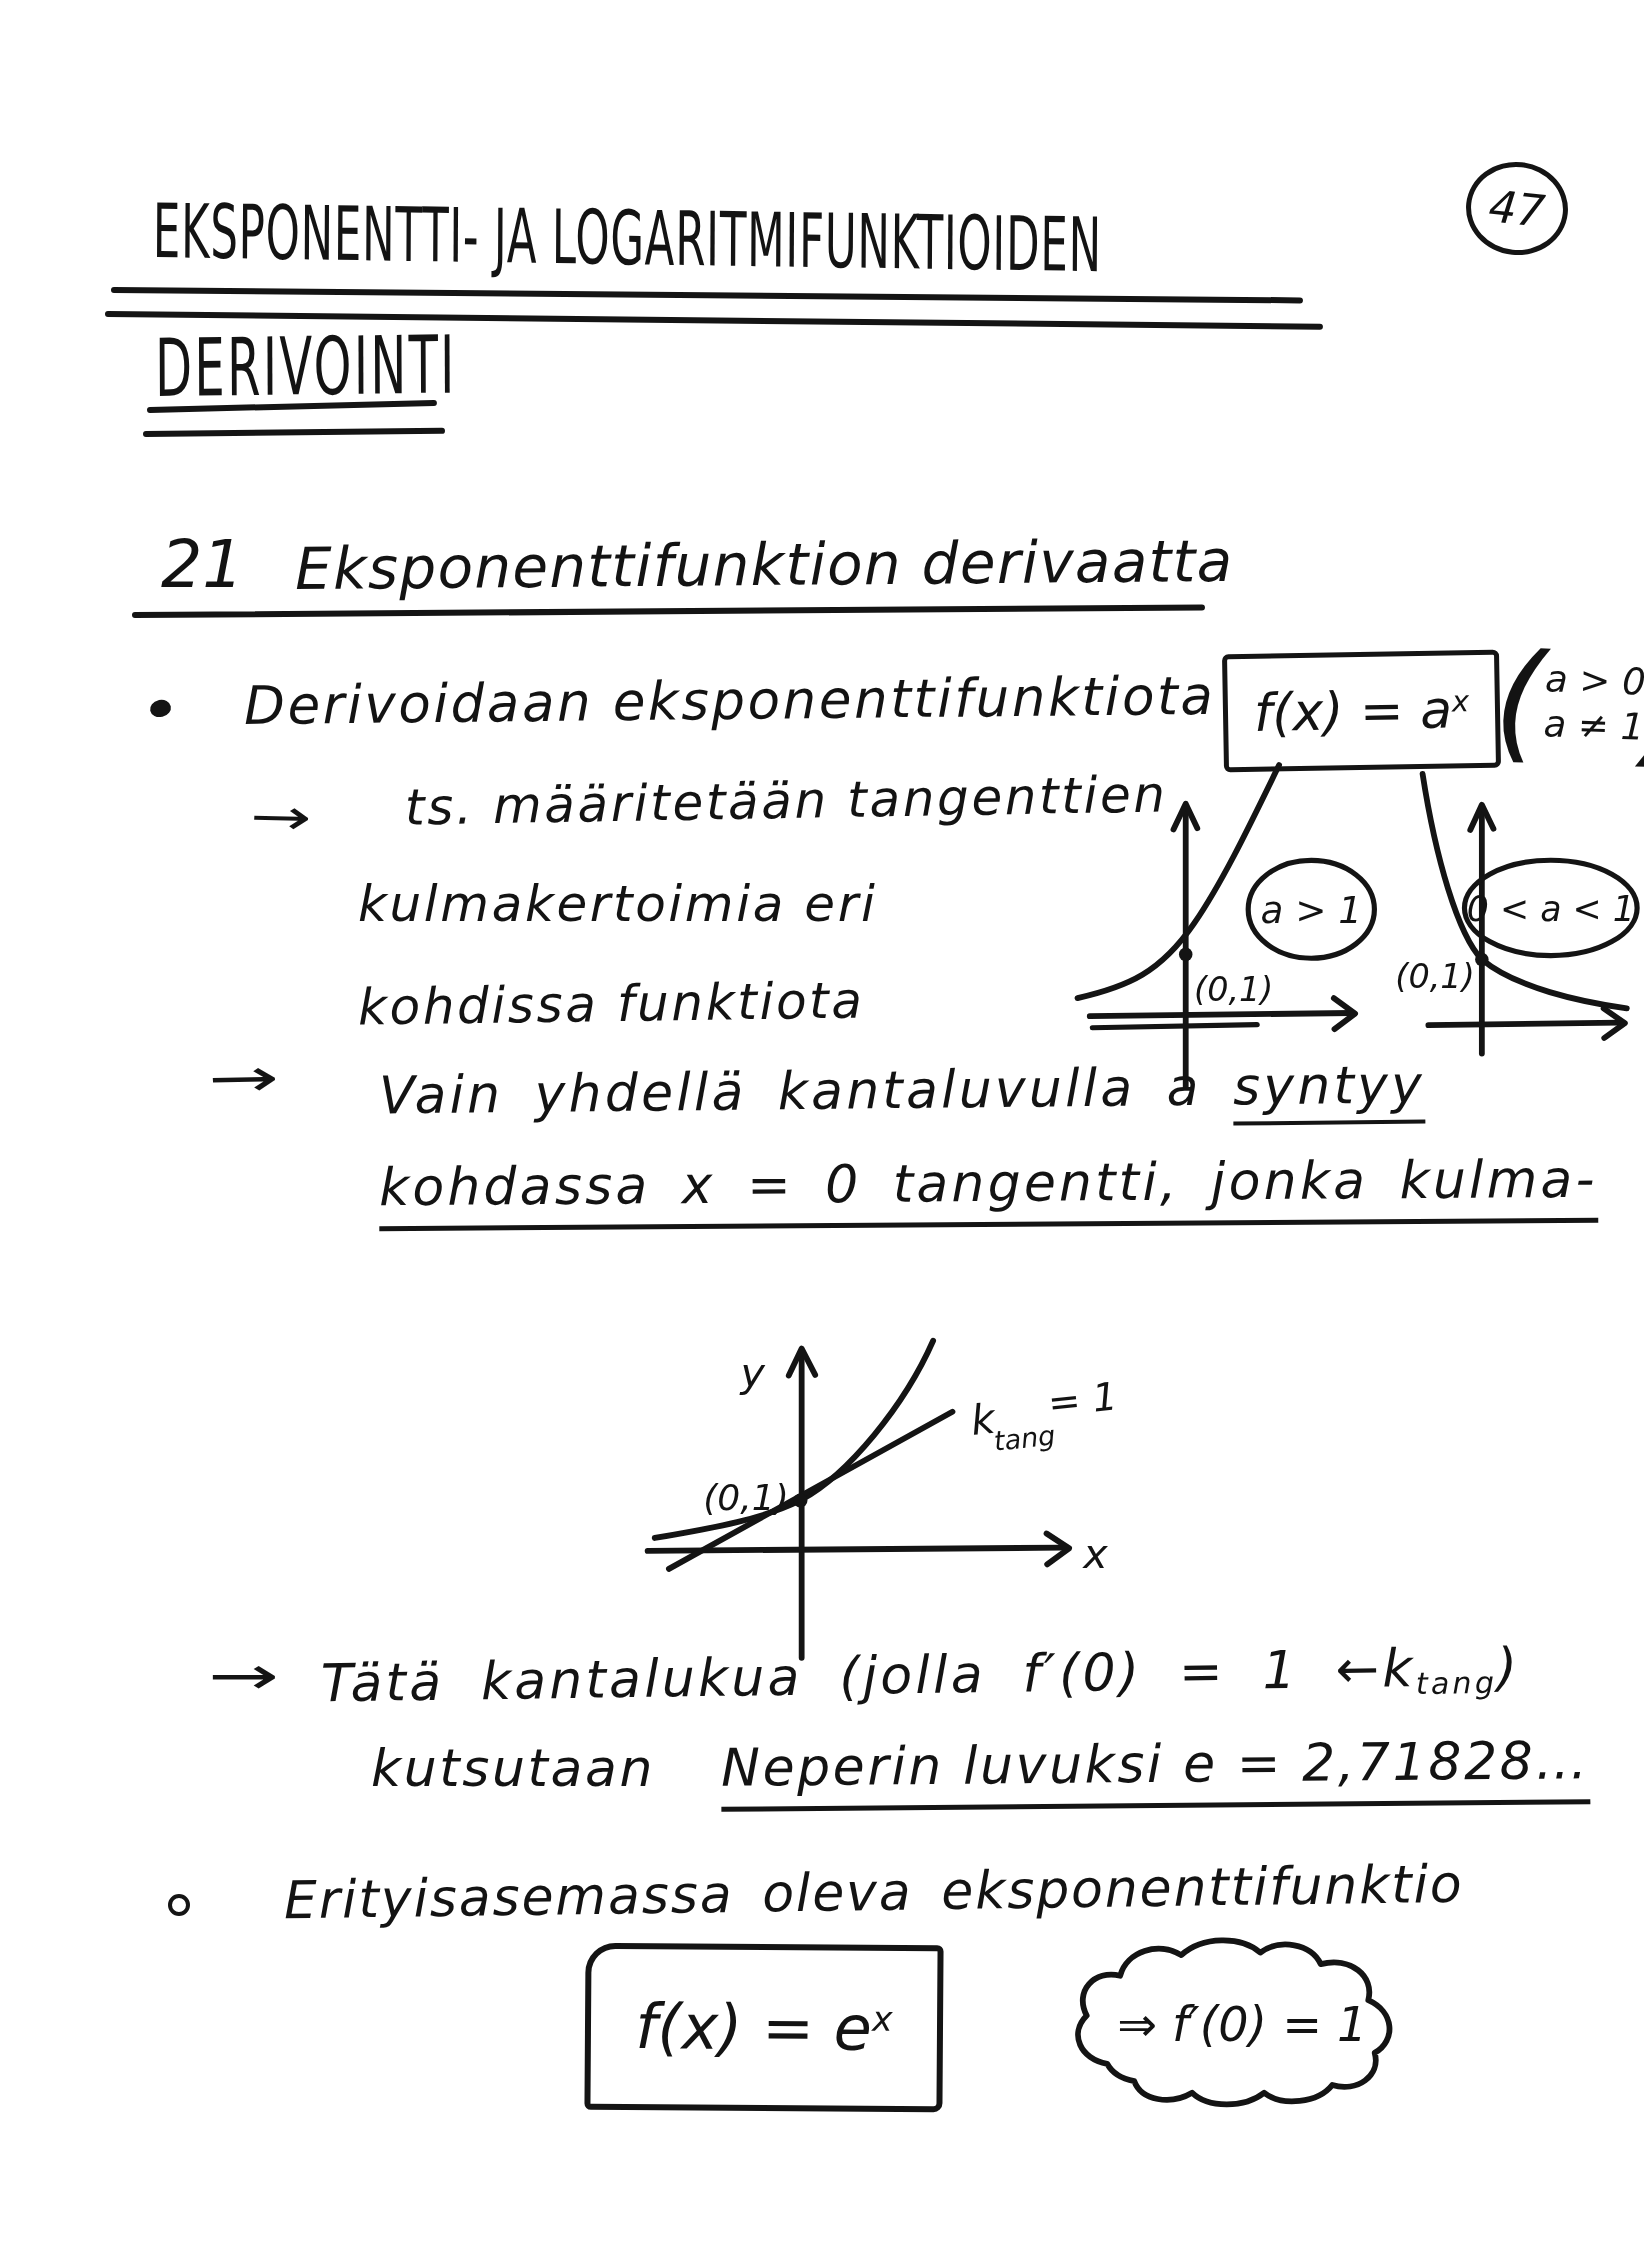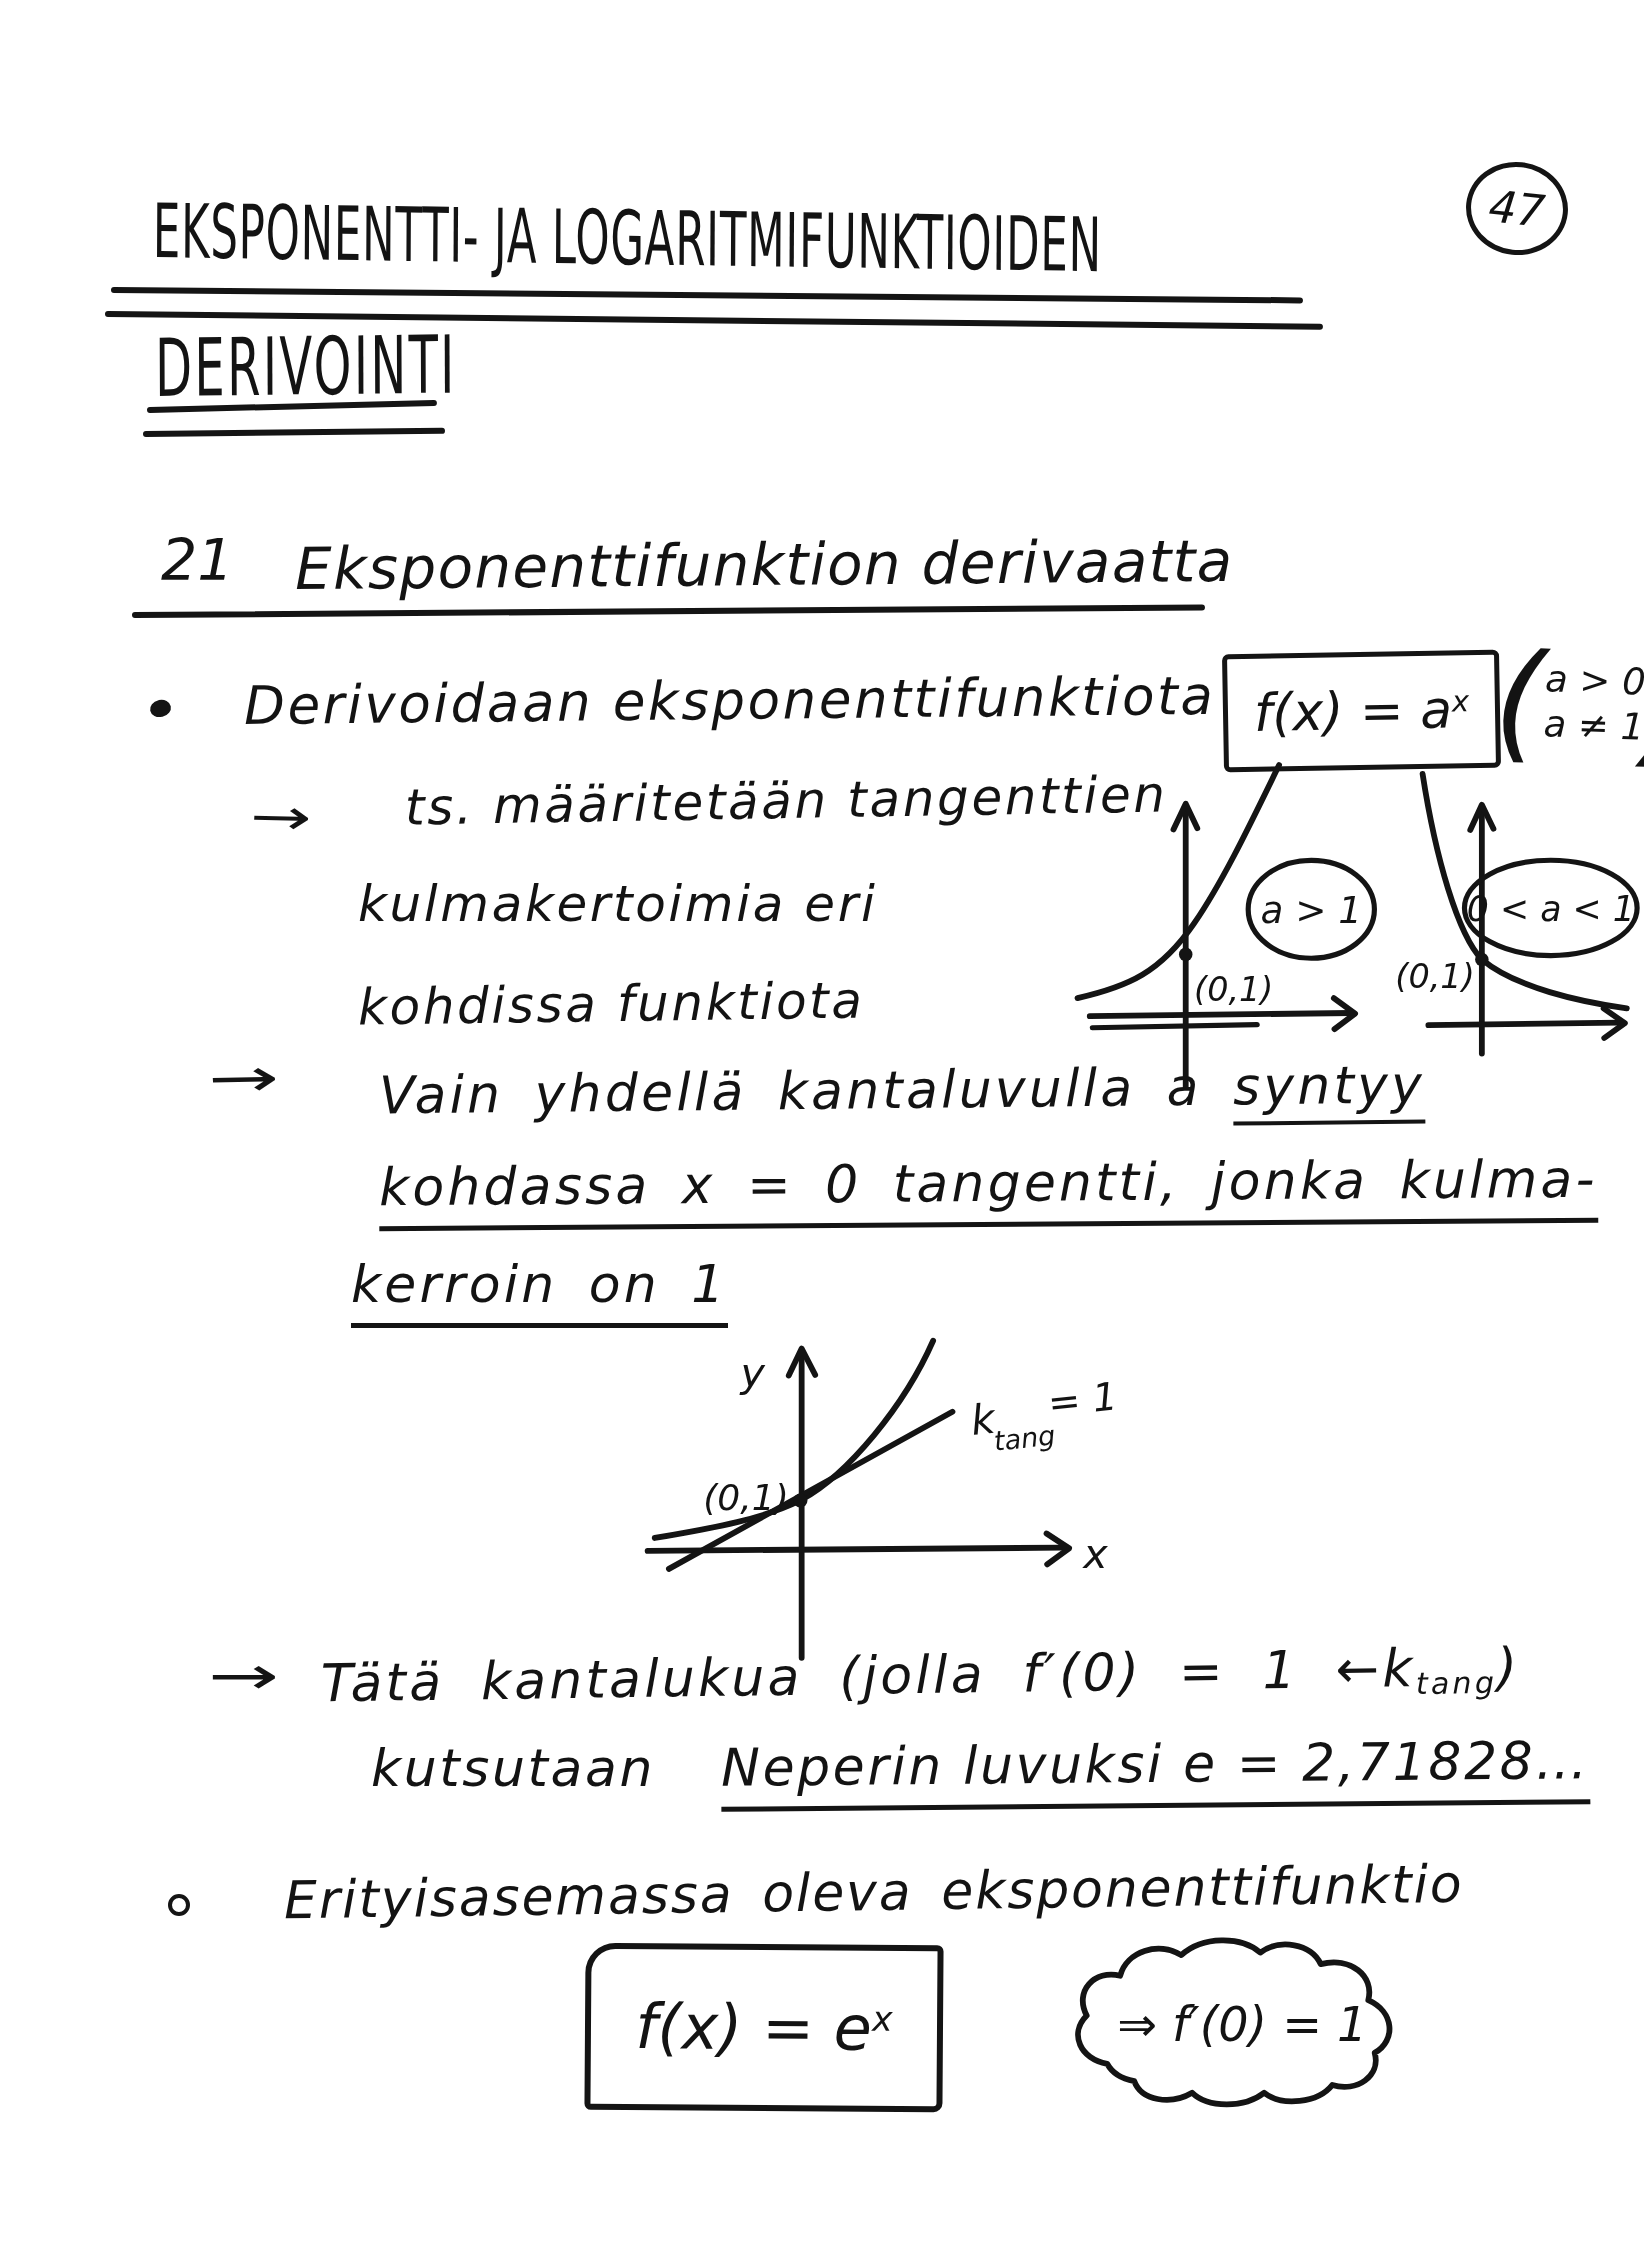--- a/index.html
+++ b/index.html
@@ -33,21 +33,21 @@
   </div>
 
   <div class="abs caps" style="left:153px;top:187px;font-size:75px;letter-spacing:1.3px;transform:scaleX(.58) rotate(.5deg);">EKSPONENTTI- JA LOGARITMIFUNKTIOIDEN</div>
   <div class="uline" style="left:111px;top:287px;width:1192px;height:5.8px;transform:rotate(.5deg);"></div>
   <div class="uline" style="left:105px;top:311px;width:1218px;height:5.8px;transform:rotate(.6deg);"></div>
 
   <div class="abs caps" style="left:155px;top:322px;font-size:80px;letter-spacing:3.9px;transform:scaleX(.60) rotate(-.4deg);">DERIVOINTI</div>
   <div class="uline" style="left:147px;top:407px;width:290px;height:5.8px;transform:rotate(-1.4deg);"></div>
   <div class="uline" style="left:143px;top:431px;width:302px;height:5.8px;transform:rotate(-.6deg);"></div>
 
-  <div class="abs hw" style="left:161px;top:527px;font-size:57px;">21</div>
+  <div class="abs hw" style="left:161px;top:527px;font-size:65px;">21</div>
   <div class="abs hw" style="left:295px;top:531px;font-size:58px;letter-spacing:1.3px;transform:rotate(-.5deg);">Eksponenttifunktion derivaatta</div>
   <div class="uline" style="left:132px;top:612px;width:1073px;height:5.8px;transform:rotate(-.4deg);"></div>
 
   <div class="dot" style="left:150px;top:700px;width:20.6px;height:17px;transform:rotate(-12deg);"></div>
   <div class="abs hw" style="left:244px;top:670px;font-size:53px;letter-spacing:2.6px;transform:rotate(-.6deg);">Derivoidaan eksponenttifunktiota</div>
 
   <div class="fbox" style="left:1223px;top:652px;width:267px;height:108px;border-radius:6.4px;transform:rotate(-1deg);">
     <span class="hw" style="font-size:52px;">
       <span>f(x) = a</span><span class="exp">x</span>
     </span>
@@ -93,23 +93,20 @@
   </svg>
 
   <div class="abs arrowglyph" style="left:208px;top:1048px;font-size:53px;transform:scaleX(1.6) rotate(-2deg);">→</div>
   <div class="abs hw" style="left:379px;top:1060px;font-size:52px;letter-spacing:3.2px;word-spacing:11.6px;transform:rotate(-.6deg);">
     <span>Vain yhdellä kantaluvulla a</span>
     <span class="uword">syntyy</span>
   </div>
   <div class="abs hw" style="left:379px;top:1153px;font-size:52px;letter-spacing:3.2px;word-spacing:11.6px;transform:rotate(-.4deg);">
     <span class="uline2">kohdassa x = 0 tangentti, jonka kulma-</span>
   </div>
-  <div class="abs hw" style="left:351px;top:1254px;font-size:52px;letter-spacing:3.2px;word-spacing:11.6px;">
-    <span class="uline2">kerroin on 1</span>
-  </div>
 
   <svg class="abs" style="left:632px;top:1315px;" width="503" height="348" viewBox="0 0 780 540">
     <text x="168" y="112" font-size="64">y</text>
     <path class="stroke" d="M263,532 L263,58"></path>
     <path class="stroke" d="M243,94 L263,52 L284,93"></path>
     <path class="stroke" d="M24,366 L666,361"></path>
     <path class="stroke" d="M643,339 L678,362 L644,387"></path>
     <text x="700" y="392" font-size="64">x</text>
     <path class="stroke" d="M35,346 C130,330 205,316 262,287 C335,248 423,140 467,40"></path>
     <path class="stroke" d="M57,394 L497,150"></path>

